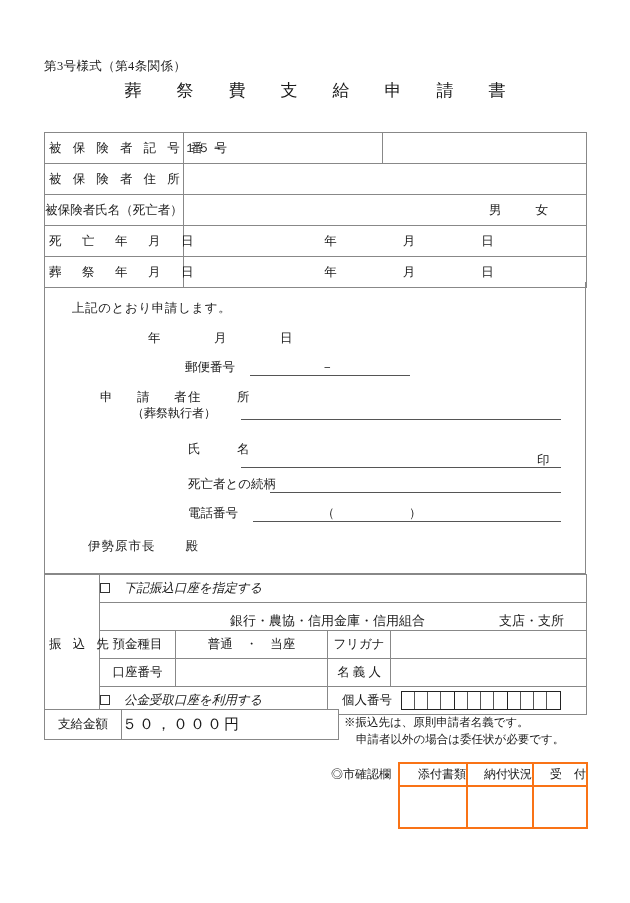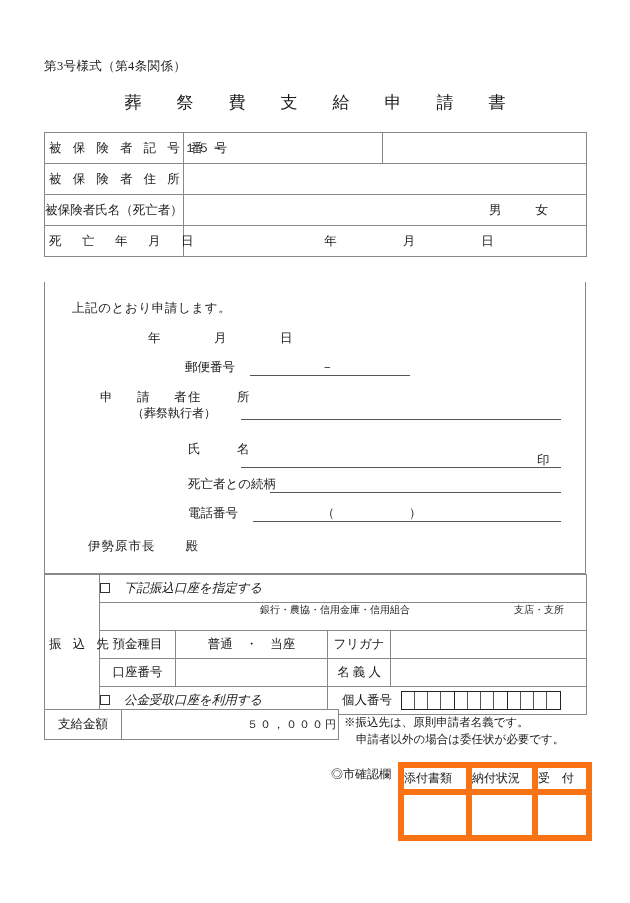--- a/index.html
+++ b/index.html
@@ -25,21 +25,21 @@
     position: absolute;
     left: 44px;
     top: 58px;
     font-size: 12.5px;
     letter-spacing: 0.4px;
     white-space: nowrap;
   }
   .doc-title {
     position: absolute;
     left: 0;
-    top: 91px;
+    top: 79px;
     width: 630px;
     text-align: center;
     font-size: 17px;
     letter-spacing: 9px;
     text-indent: 9px;
     white-space: nowrap;
   }
 
   
   table.grid {
@@ -188,23 +188,23 @@
     box-sizing: border-box;
   }
   .chk-cell {
     padding-left: 11px;
     font-size: 12.5px;
     white-space: nowrap;
     font-style: italic;
   }
   .bank-row-flex {
     display: flex;
-    align-items: flex-start;
+    align-items: flex-end;
     height: 100%;
-    font-size: 10px;
+    font-size: 13px;
   }
   .bank-kind-mid {
     flex: 1;
     text-align: center;
     padding-left: 56px;
   }
   .bank-branch {
     padding-right: 22px;
     white-space: nowrap;
   }
@@ -247,22 +247,22 @@
 
   
   #amount-table {
     left: 44px;
     top: 709px;
     width: 294px;
   }
   #amount-table td { height: 29px; }
   .amt-val {
     display: block;
-    text-align: right;
-    font-size: 11px;
+    text-align: left;
+    font-size: 15px;
     letter-spacing: 2px;
   }
   .notes {
     position: absolute;
     left: 344px;
     top: 714px;
     font-size: 11.5px;
     line-height: 1.45;
     white-space: nowrap;
   }
@@ -276,22 +276,22 @@
     font-size: 12px;
     white-space: nowrap;
     font-family: Liberation Serif, serif;
   }
   #confirm-table {
     left: 398px;
     top: 762px;
     width: 188px;
   }
   #confirm-table td {
-    border: 6px solid #f97316;
-    text-align: left;
+    border: 2px solid #f97316;
+    text-align: right;
     font-size: 12px;
     margin-top: 44px;
   }
   #confirm-table .hrow td { height: 21px; }
   #confirm-table .brow td { height: 40px; }
 </style>
 </head>
 <body>
 
 <div class="page">
@@ -326,20 +326,32 @@
         <td colspan="2">
           <div class="sex-wrap">
             <span>男</span>
             <span>女</span>
           </div>
         </td>
       </tr>
       <tr>
         <td>
           <span class="lbl-sp">死　亡　年　月　日</span>
+        </td>
+        <td colspan="2">
+          <div class="ymd-wrap">
+            <span>年</span>
+            <span>月</span>
+            <span>日</span>
+          </div>
+        </td>
+      </tr>
+      <tr>
+        <td>
+          <span class="lbl-sp">葬　祭　年　月　日</span>
         </td>
         <td colspan="2">
           <div class="ymd-wrap">
             <span>年</span>
             <span>月</span>
             <span>日</span>
           </div>
         </td>
       </tr>
     </tbody>

